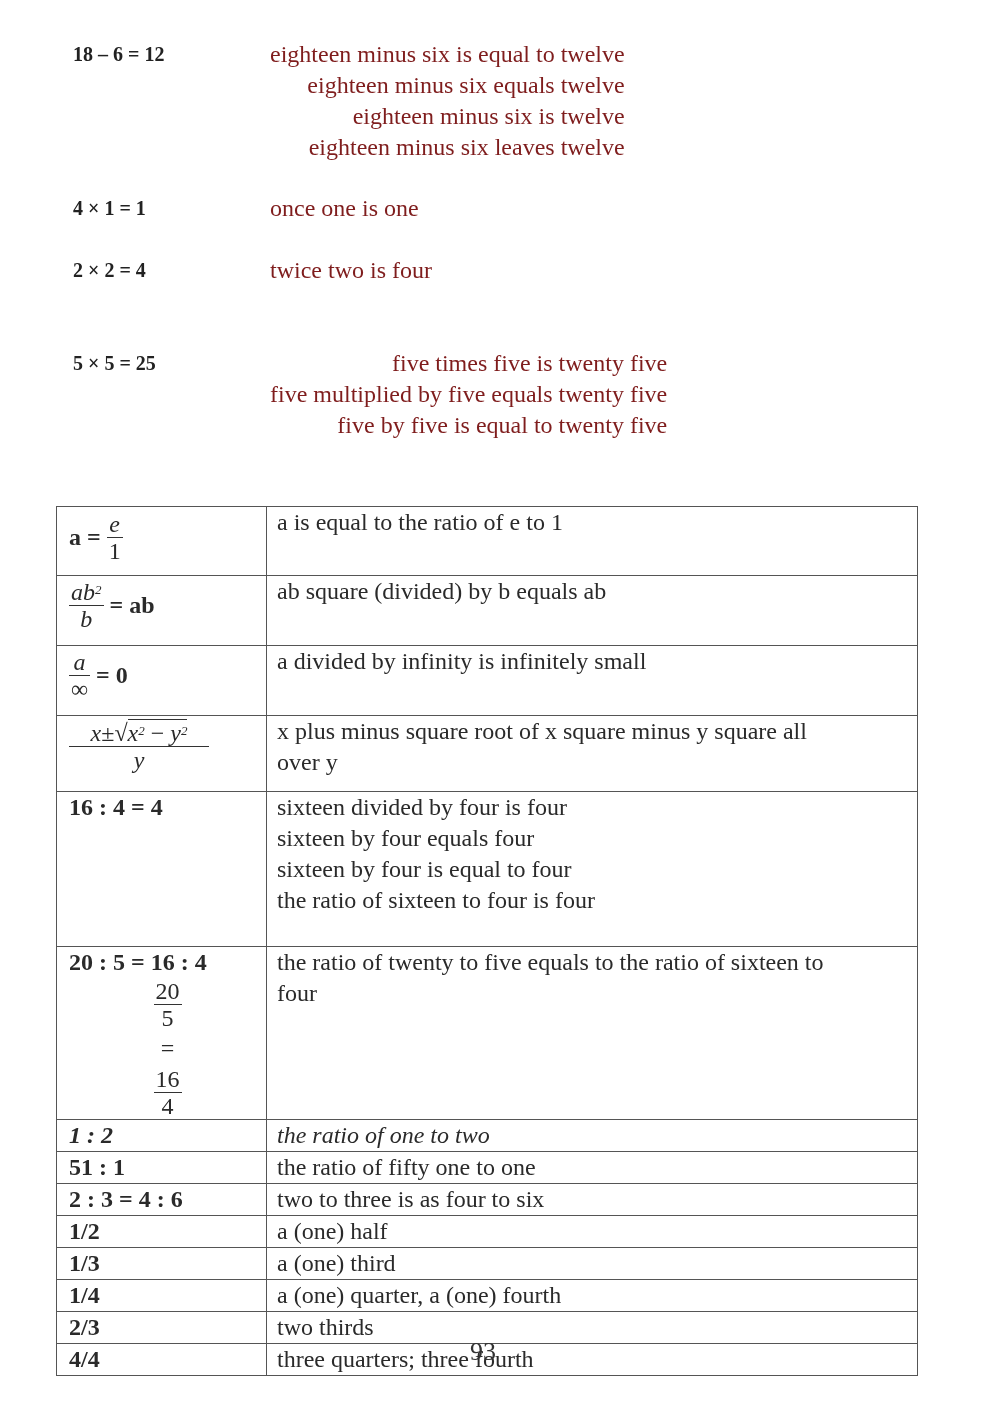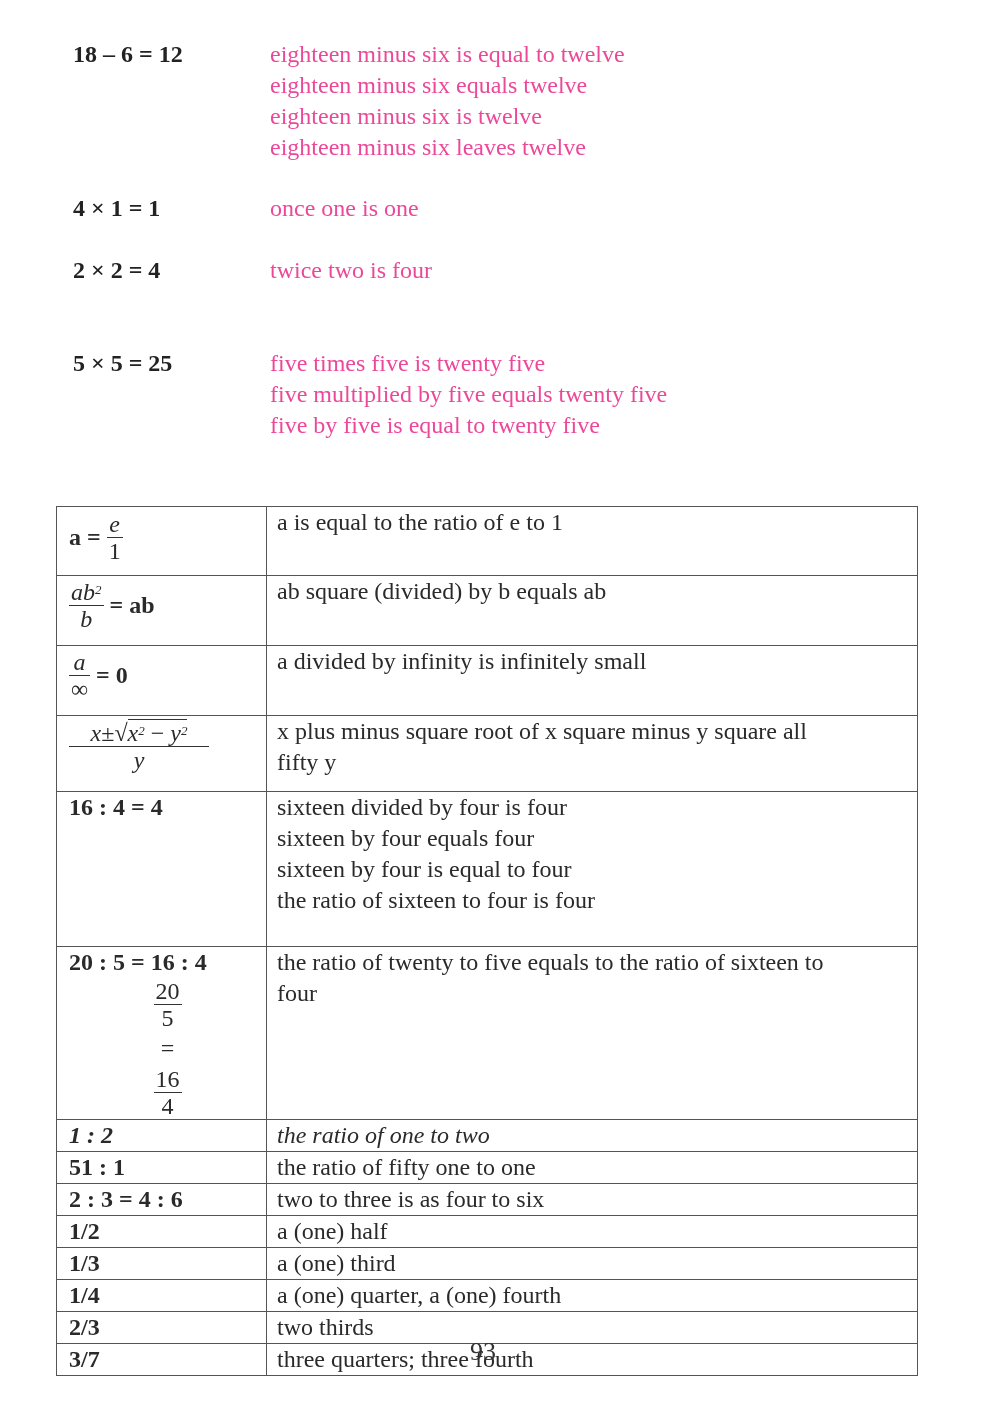--- a/index.html
+++ b/index.html
@@ -5,26 +5,26 @@
   html, body { margin:0; padding:0; background:#ffffff; }
   body {
     width:1000px; height:1420px; position:relative; overflow:hidden;
     font-family:"Liberation Serif", "DejaVu Serif", serif;
     color:#2a2a2a;
   }
   .top-block { position:absolute; left:0; top:0; width:1000px; }
   .expr-row { position:absolute; left:0; width:1000px; }
   .expr {
     position:absolute; left:73px; top:0;
-    font-weight:bold; font-size:24px; line-height:31px; color:#222;
+    font-weight:bold; font-size:20px; line-height:31px; color:#222;
     white-space:nowrap;
   }
   .readings { position:absolute; left:270px; top:0; }
   .reading {
-    font-size:24px; line-height:31px; color:#ec4899; white-space:nowrap;
+    font-size:24px; line-height:31px; color:#7f1d1d; white-space:nowrap;text-align:right;
   }
 
   table.math-table {
     position:absolute; left:56px; top:506px; width:862px;
     border-collapse:collapse; table-layout:fixed;
   }
   table.math-table td {
     border:1.5px solid #555; vertical-align:top; padding:0;
     font-size:24px; line-height:31px; color:#2a2a2a;
   }
@@ -143,21 +143,21 @@
             <span class="num i" style="white-space:nowrap;">
               <span>x</span><span style="font-style:normal;">±</span><span style="font-style:normal;">√</span><span style="border-top:1.3px solid #333;"><span>x</span><span class="sup">2</span> <span style="font-style:normal;">−</span> <span>y</span><span class="sup">2</span></span>
             </span>
             <span class="bar"></span>
             <span class="den i">y</span>
           </span>
         </div>
       </td>
       <td class="c-text">
         <div>x plus minus square root of x square minus y square all</div>
-        <div>fifty y</div>
+        <div>over y</div>
       </td>
     </tr>
 
     <tr style="height:155px;">
       <td class="c-expr">
         <div class="b">16 : 4 = 4</div>
       </td>
       <td class="c-text">
         <div>sixteen divided by four is four</div>
         <div>sixteen by four equals four</div>
@@ -211,19 +211,19 @@
     </tr>
     <tr style="height:32px;">
       <td class="c-expr b">1/4</td>
       <td class="c-text">a (one) quarter, a (one) fourth</td>
     </tr>
     <tr style="height:32px;">
       <td class="c-expr b">2/3</td>
       <td class="c-text">two thirds</td>
     </tr>
     <tr style="height:32px;">
-      <td class="c-expr b">3/7</td>
+      <td class="c-expr b">4/4</td>
       <td class="c-text">three quarters; three fourth</td>
     </tr>
   </tbody>
 </table>
 
 <div class="page-number">93</div>
 
 </body></html>

